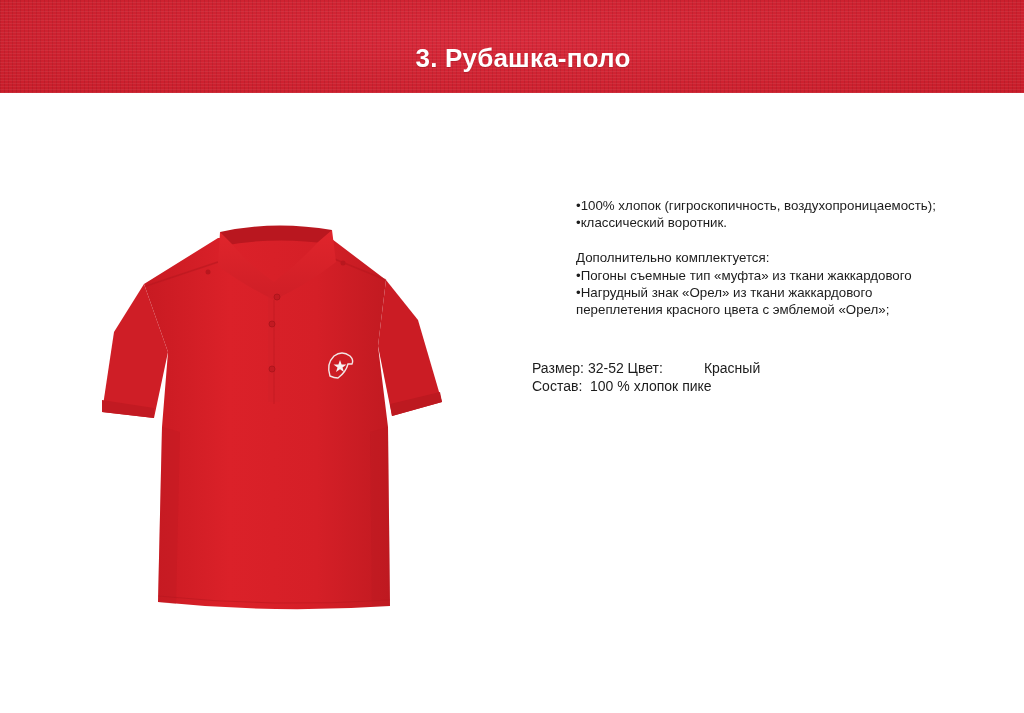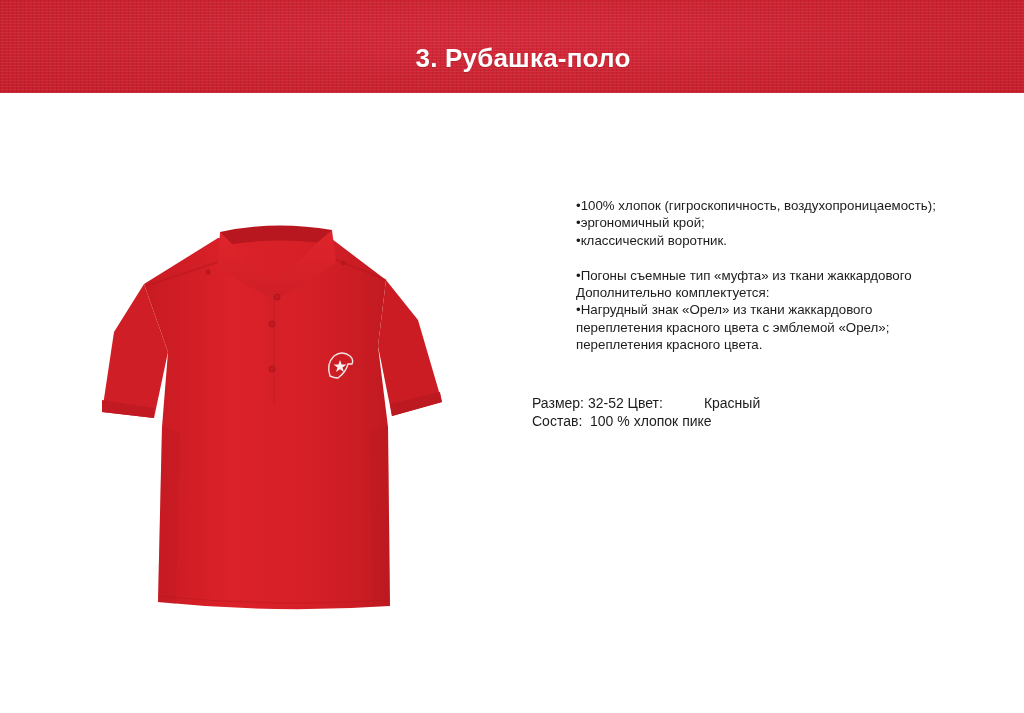--- a/index.html
+++ b/index.html
@@ -114,24 +114,22 @@
 
     <g transform="translate(230,130)">
       <path d="M4 24 Q0 12 8 4 Q16 -2 24 4 Q28 8 26 12 L22 12 Q20 20 12 26 Q8 26 4 24 Z" fill="#cc1c24" stroke="#f2e6e6" stroke-width="1.4"></path>
       <polygon points="14,8 15.6,12.6 20.5,12.6 16.5,15.4 18,20 14,17.2 10,20 11.5,15.4 7.5,12.6 12.4,12.6" fill="#f7f1f1"></polygon>
     </g>
   </svg>
 </div>
 
 <div class="description">
   <div class="line">•100% хлопок (гигроскопичность, воздухопроницаемость);</div>
-  <div class="line">•эргономичный крой;</div>
   <div class="line">•классический воротник.</div>
   <div class="gap"></div>
+  <div class="line">Дополнительно комплектуется:</div>
   <div class="line">•Погоны съемные тип «муфта» из ткани жаккардового</div>
-  <div class="line">Дополнительно комплектуется:</div>
   <div class="line">•Нагрудный знак «Орел» из ткани жаккардового</div>
   <div class="line">переплетения красного цвета с эмблемой «Орел»;</div>
-  <div class="line">переплетения красного цвета.</div>
   <div class="gap-big"></div>
   <div class="spec-row"><span>Размер:</span> <span>32-52</span> <span>Цвет:</span><span class="tab"></span><span>Красный</span></div>
   <div class="spec-row"><span>Состав:</span>  <span>100 % хлопок пике</span></div>
 </div>
 
 </body></html>

